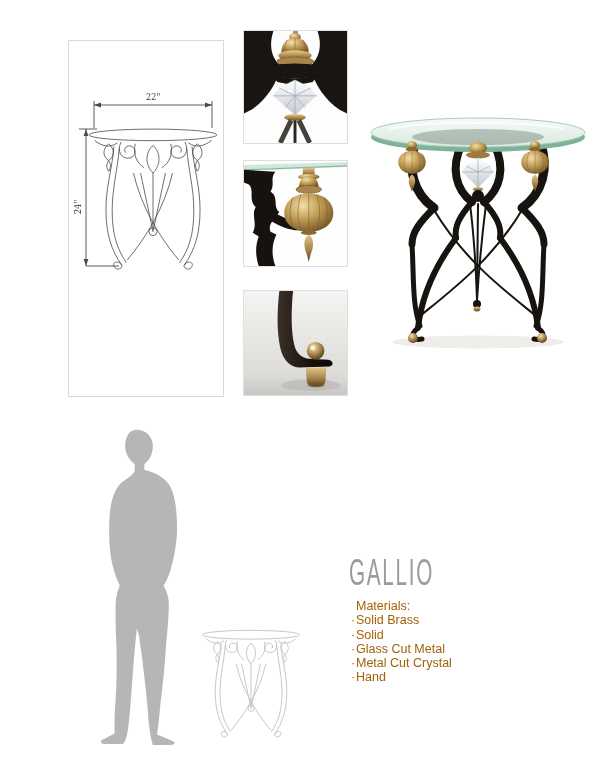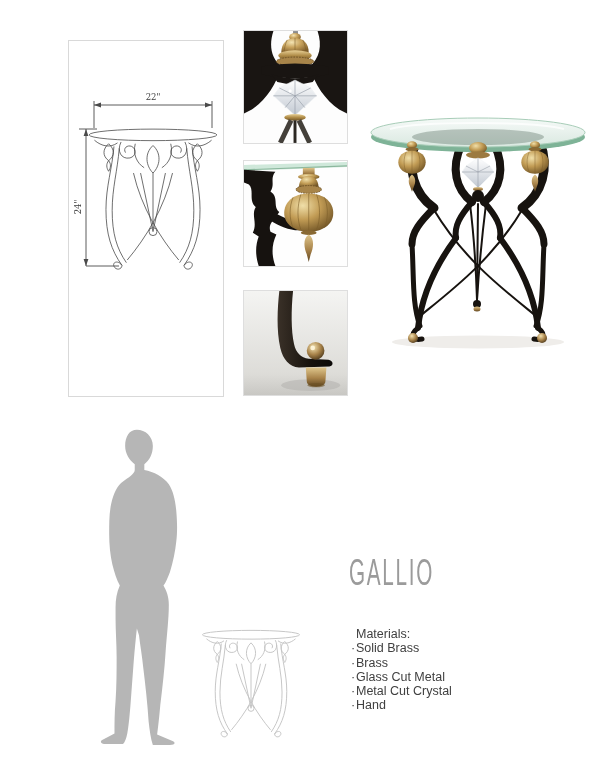--- a/index.html
+++ b/index.html
@@ -18,21 +18,21 @@
   .d2 { top:160px; height:107px; }
   .d3 { top:290px; height:106px; }
 
   .product-photo { left:358px; top:96px; width:240px; height:258px; }
   .scale-figure  { left:90px;  top:426px; width:98px; height:320px; }
   .scale-table   { left:197px; top:628px; width:108px; height:120px; }
 
   .title { left:349px; top:552px; font-size:37px; font-weight:400; color:#9b9b9b;
            letter-spacing:3px; transform:scaleX(0.56); transform-origin:left top;
            white-space:nowrap; }
-  .materials { left:351px; top:599px; color:#404040; font-size:12.5px; line-height:14.3px;margin-top:28px; }
+  .materials { left:351px; top:599px; color:#a16207; font-size:12.5px; line-height:14.3px; }
   .materials .head { padding-left:5px; }
   .materials .b { display:inline-block; width:5px; }
 
   svg { display:block; }
 </style>
 </head>
 <body>
 
 <svg width="0" height="0" style="position:absolute" aria-hidden="true">
   <symbol id="table-lineart" viewBox="0 0 160 175">
@@ -287,19 +287,19 @@
         <use href="#table-lineart" x="0" y="0" width="108" height="118.1"></use>
       </g>
     </svg>
   </div>
 
   <div class="abs title">GALLIO</div>
 
   <div class="abs materials">
     <div class="head">Materials:</div>
     <div class="mi"><span class="b">·</span><span>Solid Brass</span></div>
-    <div class="mi"><span class="b">·</span><span>Brass</span></div>
+    <div class="mi"><span class="b">·</span><span>Solid</span></div>
     <div class="mi"><span class="b">·</span><span>Glass Cut Metal</span></div>
     <div class="mi"><span class="b">·</span><span>Metal Cut Crystal</span></div>
     <div class="mi"><span class="b">·</span><span>Hand</span></div>
   </div>
 
 </div>
 
 </body></html>

